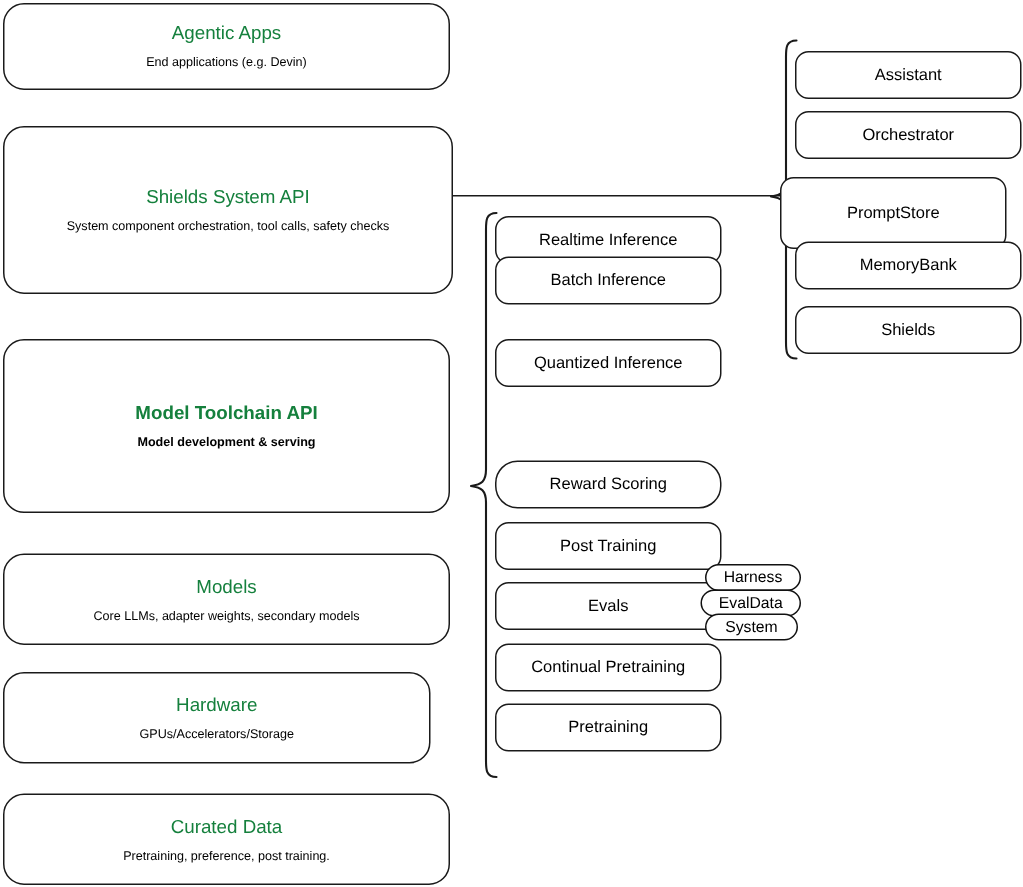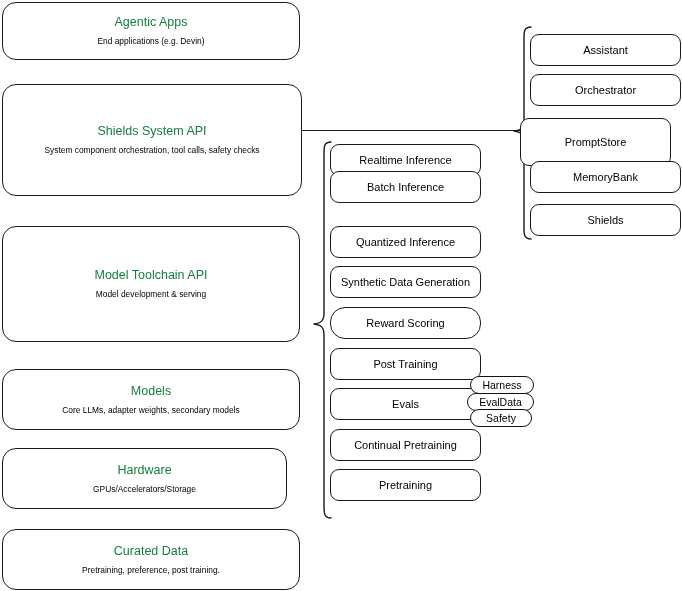--- a/index.html
+++ b/index.html
@@ -105,21 +105,21 @@
   <div class="box layer-box" style="left:2px; top:2px; width:298px; height:58px;">
     <div class="title">Agentic Apps</div>
     <div class="subtitle">End applications (e.g. Devin)</div>
   </div>
 
   <div class="box layer-box" style="left:2px; top:84px; width:300px; height:112px;">
     <div class="title">Shields System API</div>
     <div class="subtitle">System component orchestration, tool calls, safety checks</div>
   </div>
 
-  <div class="box layer-box" style="left:2px; top:226px; width:298px; height:116px;">
+  <div class="box layer-box" style="left:2px; top:226px; width:298px; height:116px;font-weight:bold;">
     <div class="title">Model Toolchain API</div>
     <div class="subtitle">Model development &amp; serving</div>
   </div>
 
   <div class="box layer-box" style="left:2px; top:369px; width:298px; height:61px;">
     <div class="title">Models</div>
     <div class="subtitle">Core LLMs, adapter weights, secondary models</div>
   </div>
 
   <div class="box layer-box" style="left:2px; top:448px; width:285px; height:61px;">
@@ -140,23 +140,20 @@
 
   <div class="item-box" style="left:330px; top:144px; width:151px; height:32px;">
     <span>Realtime Inference</span>
   </div>
   <div class="item-box" style="left:330px; top:171px; width:151px; height:32px;">
     <span>Batch Inference</span>
   </div>
   <div class="item-box" style="left:330px; top:226px; width:151px; height:32px;">
     <span>Quantized Inference</span>
   </div>
-  <div class="item-box" style="left:330px; top:266px; width:151px; height:32px;">
-    <span>Synthetic Data Generation</span>
-  </div>
   <div class="item-box" style="left:330px; top:307px; width:151px; height:32px;border-radius:15px;">
     <span>Reward Scoring</span>
   </div>
   <div class="item-box" style="left:330px; top:348px; width:151px; height:32px;">
     <span>Post Training</span>
   </div>
   <div class="item-box" style="left:330px; top:388px; width:151px; height:32px;">
     <span>Evals</span>
   </div>
   <div class="item-box" style="left:330px; top:429px; width:151px; height:32px;">
@@ -166,21 +163,21 @@
     <span>Pretraining</span>
   </div>
 
   <div class="pill" style="left:470px; top:376px; width:64px; height:18px;">
     <span>Harness</span>
   </div>
   <div class="pill" style="left:467px; top:393px; width:67px; height:18px;">
     <span>EvalData</span>
   </div>
   <div class="pill" style="left:470px; top:409px; width:62px; height:18px;">
-    <span>Safety</span>
+    <span>System</span>
   </div>
 
   <svg class="bracket" style="left:511px; top:26px;" width="22" height="214" viewBox="0 0 22 214">
     <path d="M20,1 C13,1 13,6 13,12 L13,94 C13,102 10,104 3,105 C10,106 13,108 13,116 L13,202 C13,208 13,213 20,213"></path>
   </svg>
 
   <div class="item-box" style="left:530px; top:34px; width:151px; height:32px;">
     <span>Assistant</span>
   </div>
   <div class="item-box" style="left:530px; top:74px; width:151px; height:32px;">

